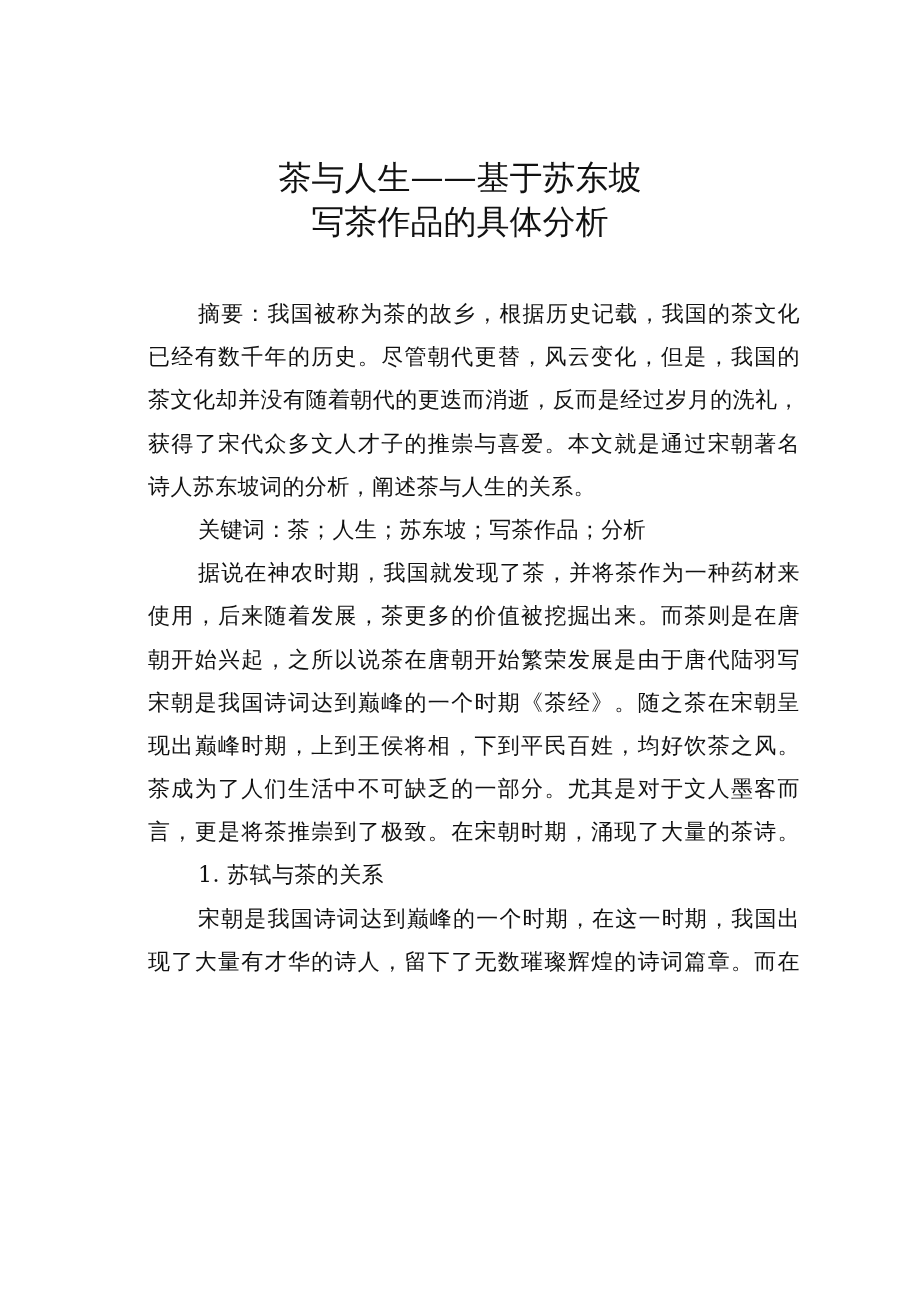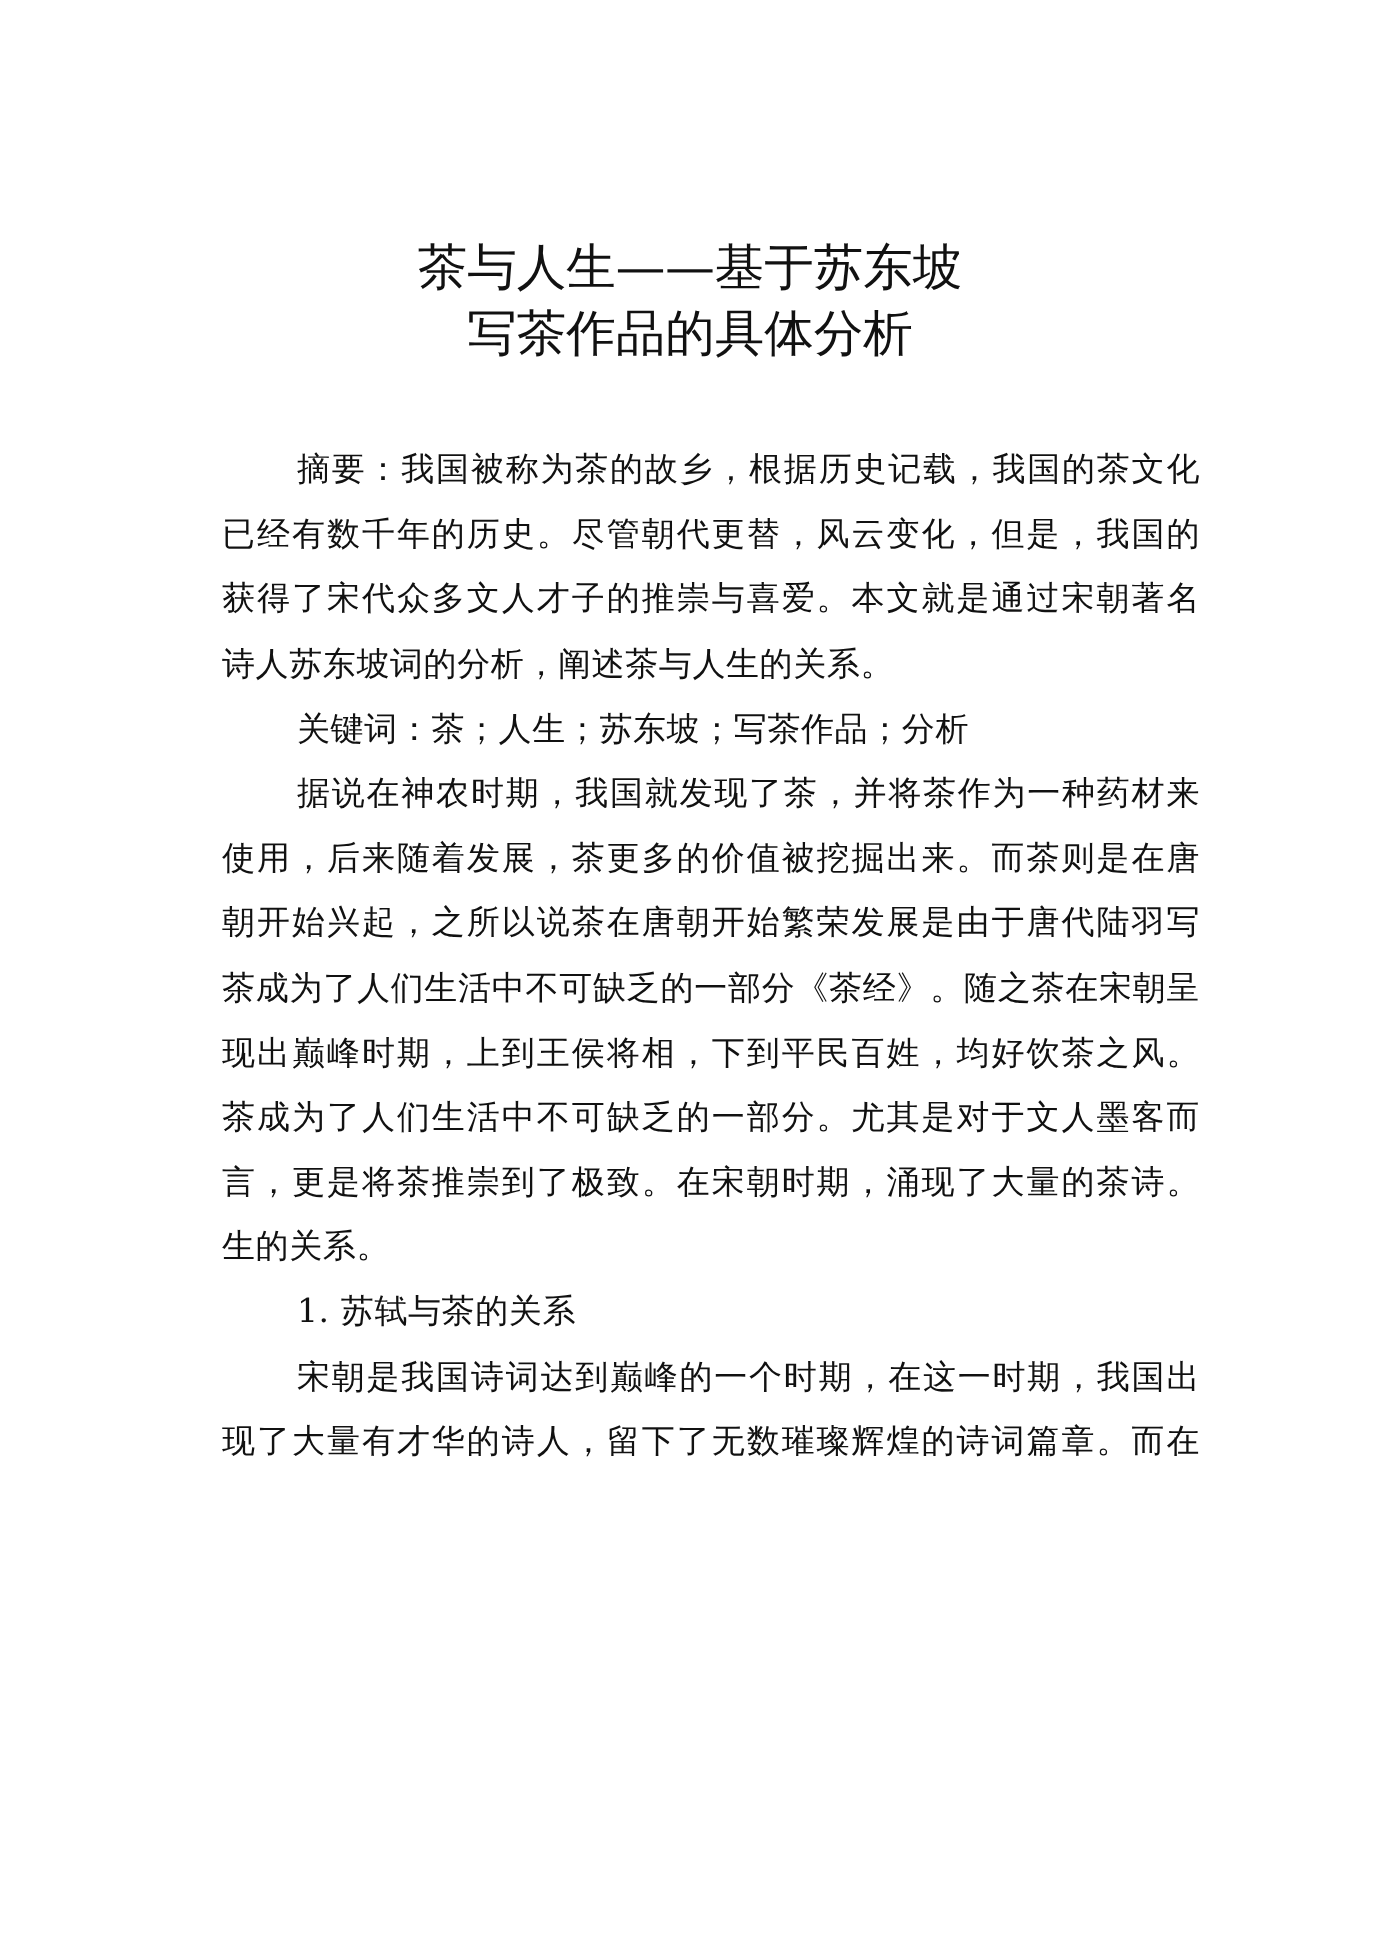--- a/index.html
+++ b/index.html
@@ -65,35 +65,35 @@
   <div class="title">
     <div>茶与人生——基于苏东坡</div>
     <div>写茶作品的具体分析</div>
   </div>
 
   <div class="body">
 
     <div>
       <div class="line indent">摘要：我国被称为茶的故乡，根据历史记载，我国的茶文化</div>
       <div class="line">已经有数千年的历史。尽管朝代更替，风云变化，但是，我国的</div>
+      <div class="line">茶文化却并没有随着朝代的更迭而消逝，反而是经过岁月的洗礼，</div>
       <div class="line">获得了宋代众多文人才子的推崇与喜爱。本文就是通过宋朝著名</div>
       <div class="line last">诗人苏东坡词的分析，阐述茶与人生的关系。</div>
     </div>
 
     <div class="line indent last">关键词：茶；人生；苏东坡；写茶作品；分析</div>
 
     <div>
       <div class="line indent">据说在神农时期，我国就发现了茶，并将茶作为一种药材来</div>
       <div class="line">使用，后来随着发展，茶更多的价值被挖掘出来。而茶则是在唐</div>
       <div class="line">朝开始兴起，之所以说茶在唐朝开始繁荣发展是由于唐代陆羽写</div>
-      <div class="line">茶成为了人们生活中不可缺乏的一部分《茶经》。随之茶在宋朝呈</div>
+      <div class="line">宋朝是我国诗词达到巅峰的一个时期《茶经》。随之茶在宋朝呈</div>
       <div class="line">现出巅峰时期，上到王侯将相，下到平民百姓，均好饮茶之风。</div>
       <div class="line">茶成为了人们生活中不可缺乏的一部分。尤其是对于文人墨客而</div>
       <div class="line">言，更是将茶推崇到了极致。在宋朝时期，涌现了大量的茶诗。</div>
-      <div class="line last">生的关系。</div>
     </div>
 
     <div class="line indent last">1. 苏轼与茶的关系</div>
 
     <div>
       <div class="line indent">宋朝是我国诗词达到巅峰的一个时期，在这一时期，我国出</div>
       <div class="line">现了大量有才华的诗人，留下了无数璀璨辉煌的诗词篇章。而在</div>
     </div>
 
   </div>

